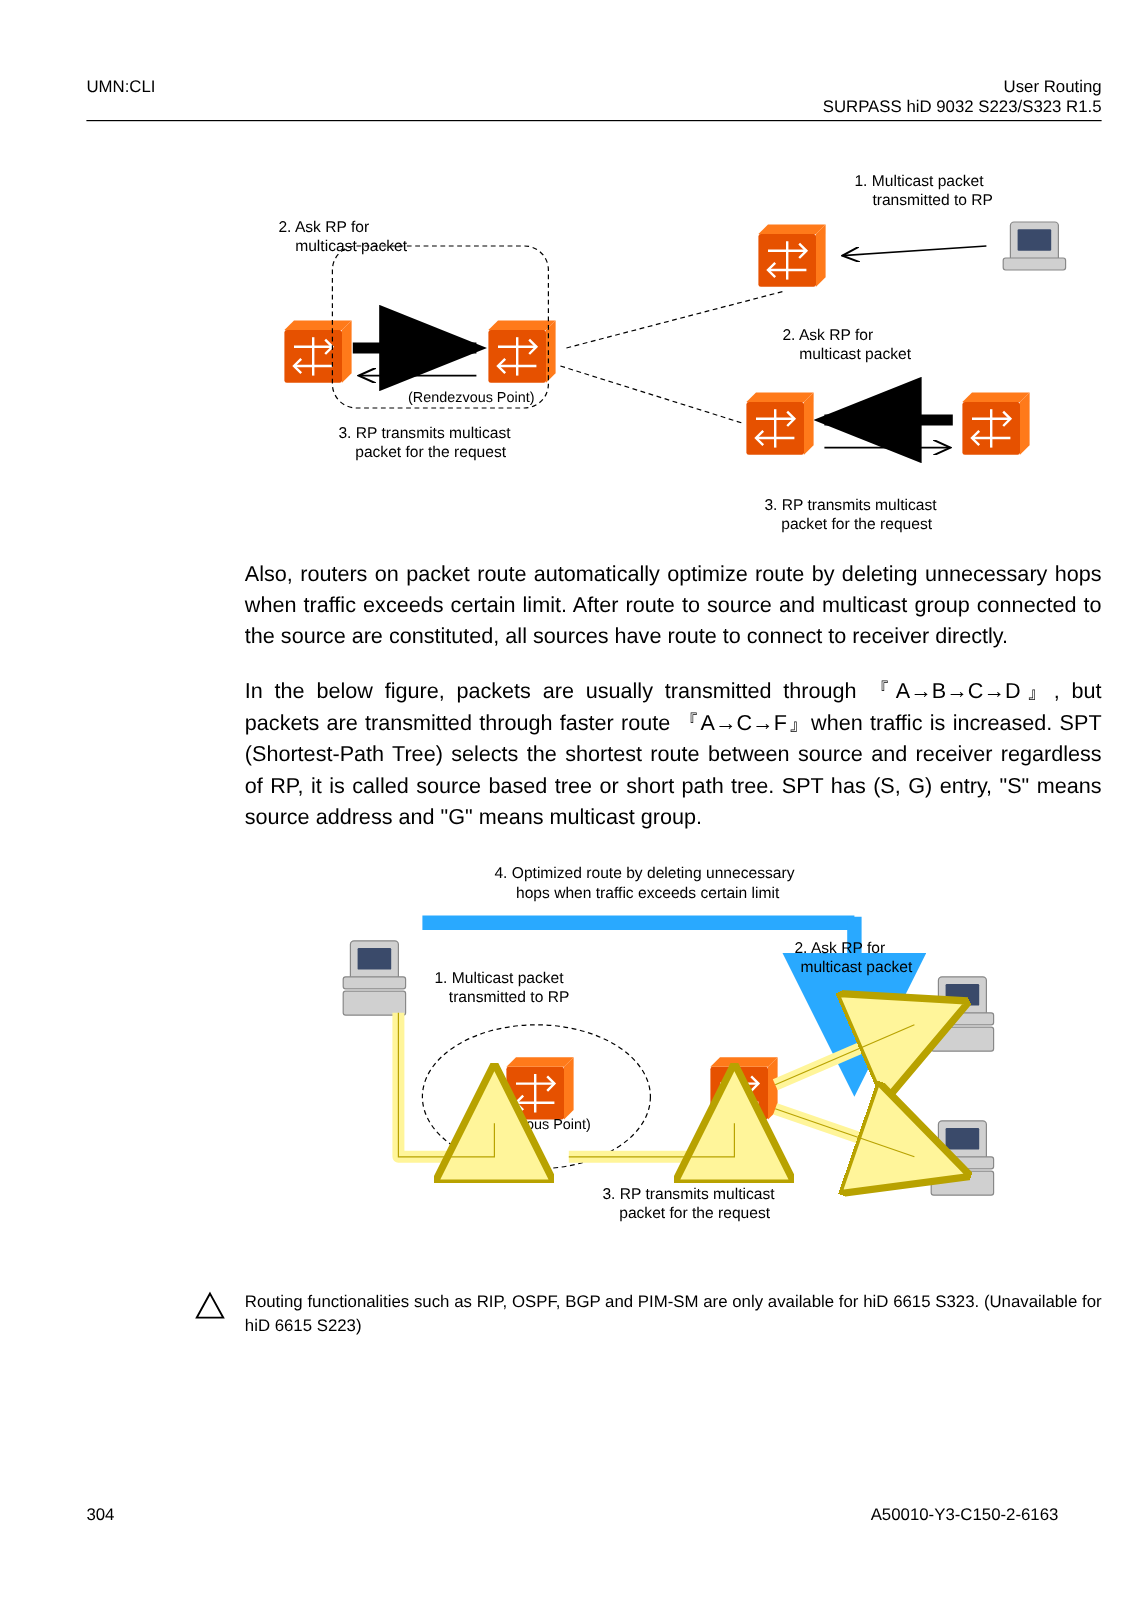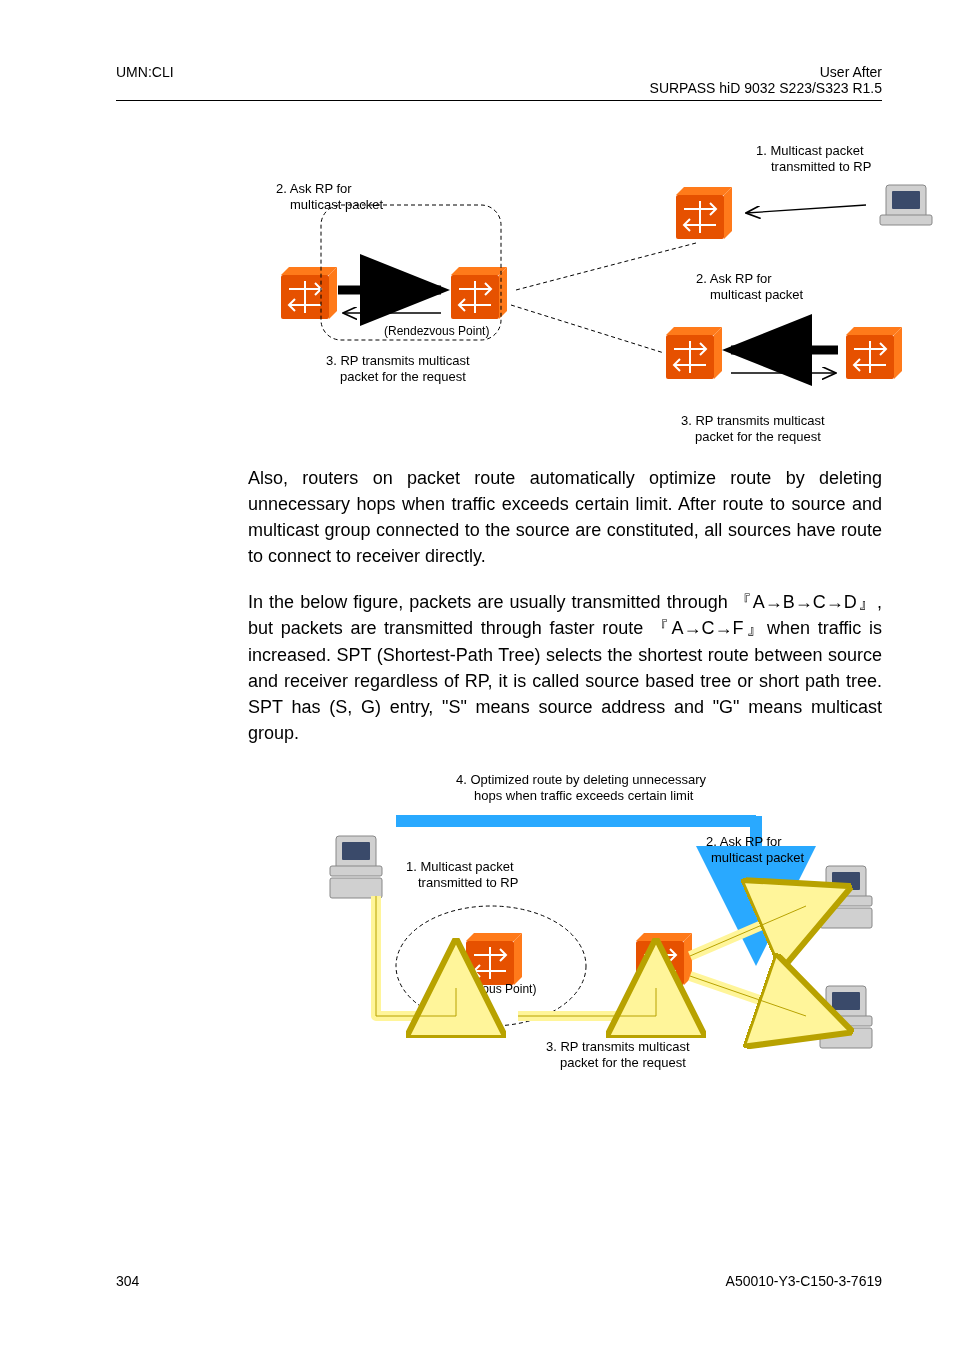--- a/index.html
+++ b/index.html
@@ -6,24 +6,23 @@
   body {
     margin: 0;
     padding: 0;
     font-family: Arial, Helvetica, sans-serif;
     font-size: 14px;
     color: #000;
     background: #fff;
     width: 954px;
   }
   .page {
-    padding: 64px 72px 64px 72px;
+    padding: 64px 36px 64px 72px;
     position: relative;
     min-height: 1350px;
-    margin-left: 44px;
   }
   .header {
     display: flex;
     justify-content: space-between;
     font-size: 14px;
     margin-bottom: 4px;
   }
   .header-right { text-align: right; }
   .header-rule {
     border: none;
@@ -52,21 +51,21 @@
   }
   .note-triangle {
     width: 26px;
     height: 24px;
     flex-shrink: 0;
     margin-right: 16px;
     margin-top: 2px;
   }
   .footer {
     position: absolute;
-    bottom: 61px;
+    bottom: 80px;
     left: 72px;
     right: 72px;
     display: flex;
     justify-content: space-between;
     font-size: 14px;
   }
   
   .router-box { fill: #e65100; }
   .router-top { fill: #ff7a1a; }
   .router-glyph { stroke: #fff; stroke-width: 2; fill: none; }
@@ -76,21 +75,21 @@
   .dashed { stroke-dasharray: 4 3; }
 </style>
 </head>
 <body>
 
 <div class="page">
 
   <div class="header">
     <div>UMN:CLI</div>
     <div class="header-right">
-      <div>User After</div>
+      <div>User Routing</div>
       <div>SURPASS hiD 9032 S223/S323 R1.5</div>
     </div>
   </div>
   <hr class="header-rule">
 
   <svg class="diagram" width="740" height="320" viewBox="0 0 740 320" style="margin-left:110px;">
     <defs>
       <g id="router">
         <rect class="router-box" x="0" y="0" width="48" height="44" rx="2"></rect>
         <polygon class="router-top" points="0,0 48,0 56,-8 8,-8"></polygon>
@@ -193,19 +192,25 @@
     <polyline points="252,250 390,250 390,222" fill="none" stroke="#b8a200" stroke-width="1"></polyline>
 
     <polyline points="424,190 540,140" fill="none" stroke="#fff59a" stroke-width="10" marker-end="url(#arr-yellow)"></polyline>
     <polyline points="424,190 540,140" fill="none" stroke="#b8a200" stroke-width="1"></polyline>
     <polyline points="424,210 540,250" fill="none" stroke="#fff59a" stroke-width="10" marker-end="url(#arr-yellow)"></polyline>
     <polyline points="424,210 540,250" fill="none" stroke="#b8a200" stroke-width="1"></polyline>
 
     <text x="280" y="285" font-size="13"><tspan x="280" dy="0">3. RP transmits multicast</tspan><tspan x="294" dy="16">packet for the request</tspan></text>
   </svg>
 
+  <div class="note-row">
+    <svg class="note-triangle" viewBox="0 0 26 24">
+      <polygon points="13,2 24,22 2,22" fill="none" stroke="#000" stroke-width="1.6"></polygon>
+    </svg>
+    <div style="text-align:justify; line-height:1.45; font-size:14px;">Routing functionalities such as RIP, OSPF, BGP and PIM-SM are only available for hiD 6615 S323. (Unavailable for hiD 6615 S223)</div>
+  </div>
 
   <div class="footer">
     <span>304</span>
-    <span>A50010-Y3-C150-3-7619</span>
+    <span>A50010-Y3-C150-2-6163</span>
   </div>
 
 </div>
 
 </body></html>

